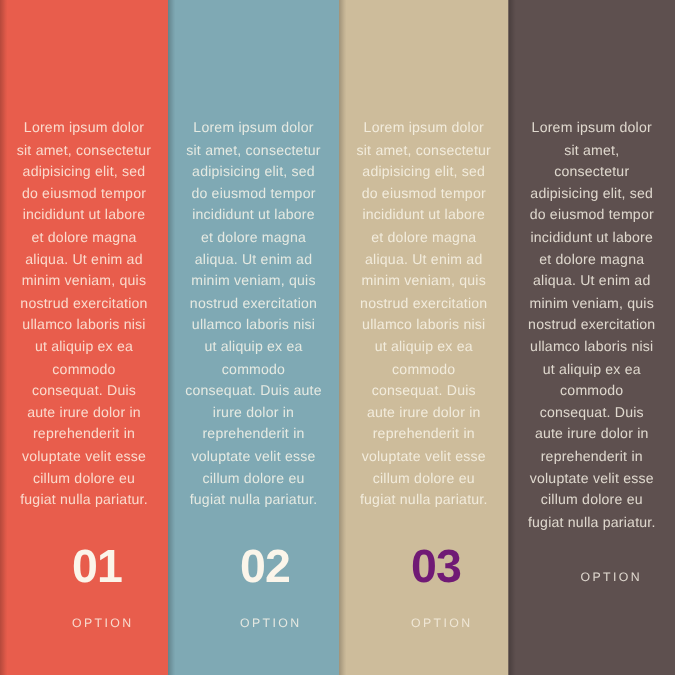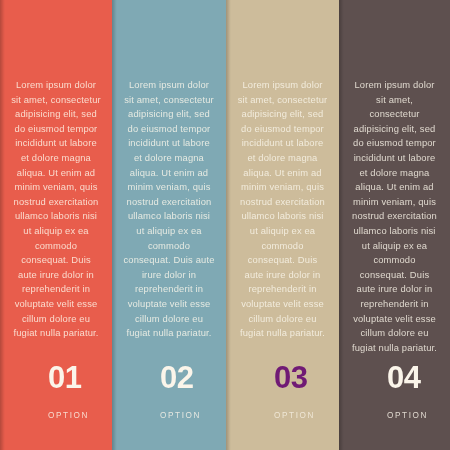--- a/index.html
+++ b/index.html
@@ -134,18 +134,17 @@
       <span class="panel-caption">OPTION</span>
     </div>
   </div>
 
   <div class="panel" style="width:111px;background:#5E504F;">
     <div class="panel-shadow"></div>
     <div class="panel-body">
       <p class="panel-text">Lorem ipsum dolor sit amet, consectetur adipisicing elit, sed do eiusmod tempor incididunt ut labore et dolore magna aliqua. Ut enim ad minim veniam, quis nostrud exercitation ullamco laboris nisi ut aliquip ex ea commodo consequat. Duis aute irure dolor in reprehenderit in voluptate velit esse cillum dolore eu fugiat nulla pariatur.</p>
     </div>
     <div class="panel-footer">
-      <span class="panel-number">04</span>
       <span class="panel-caption">OPTION</span>
     </div>
   </div>
 
 </div>
 
 </body></html>

